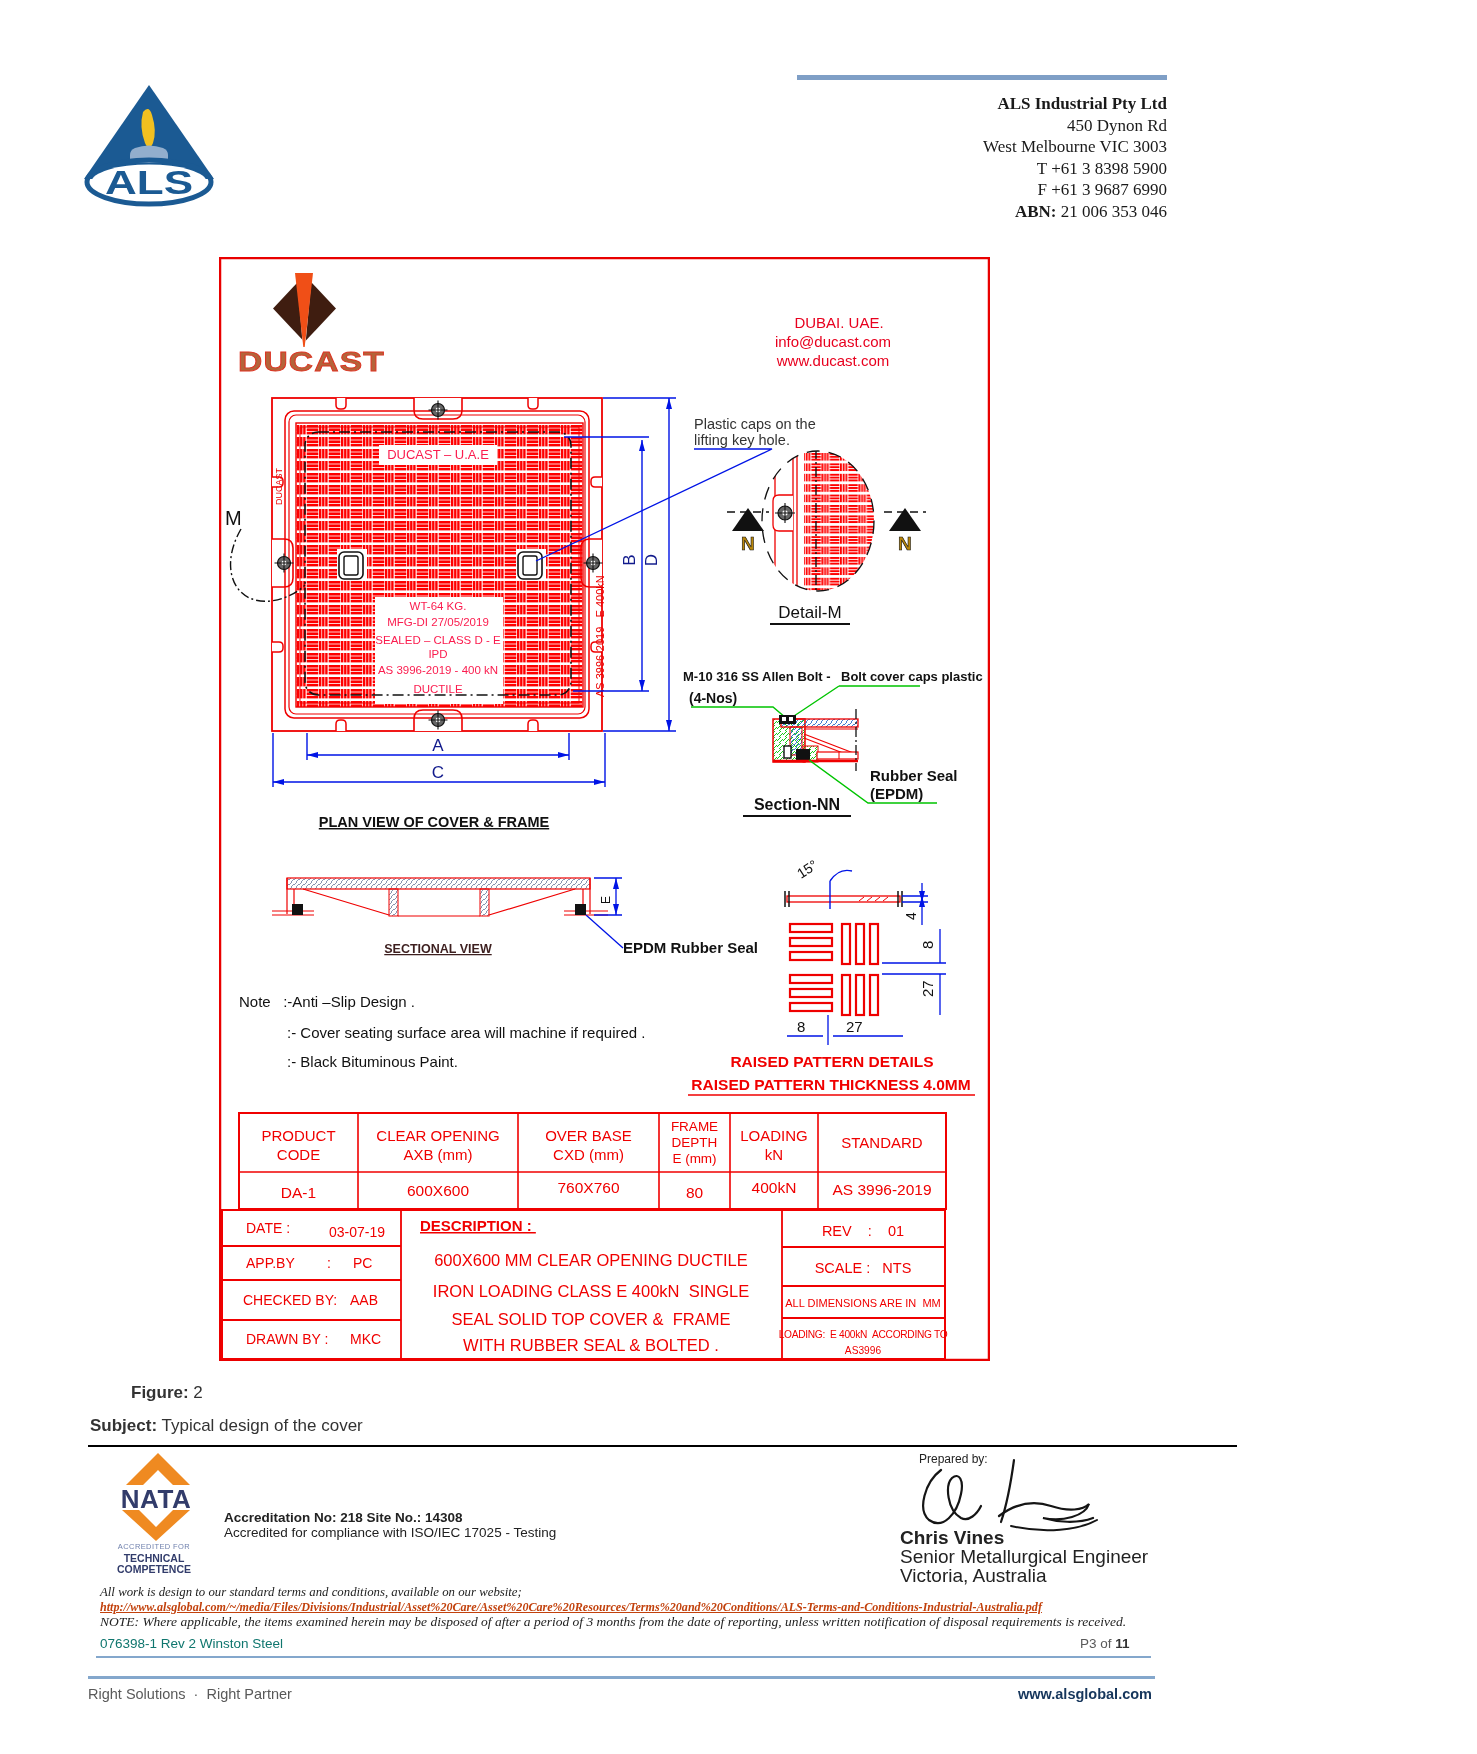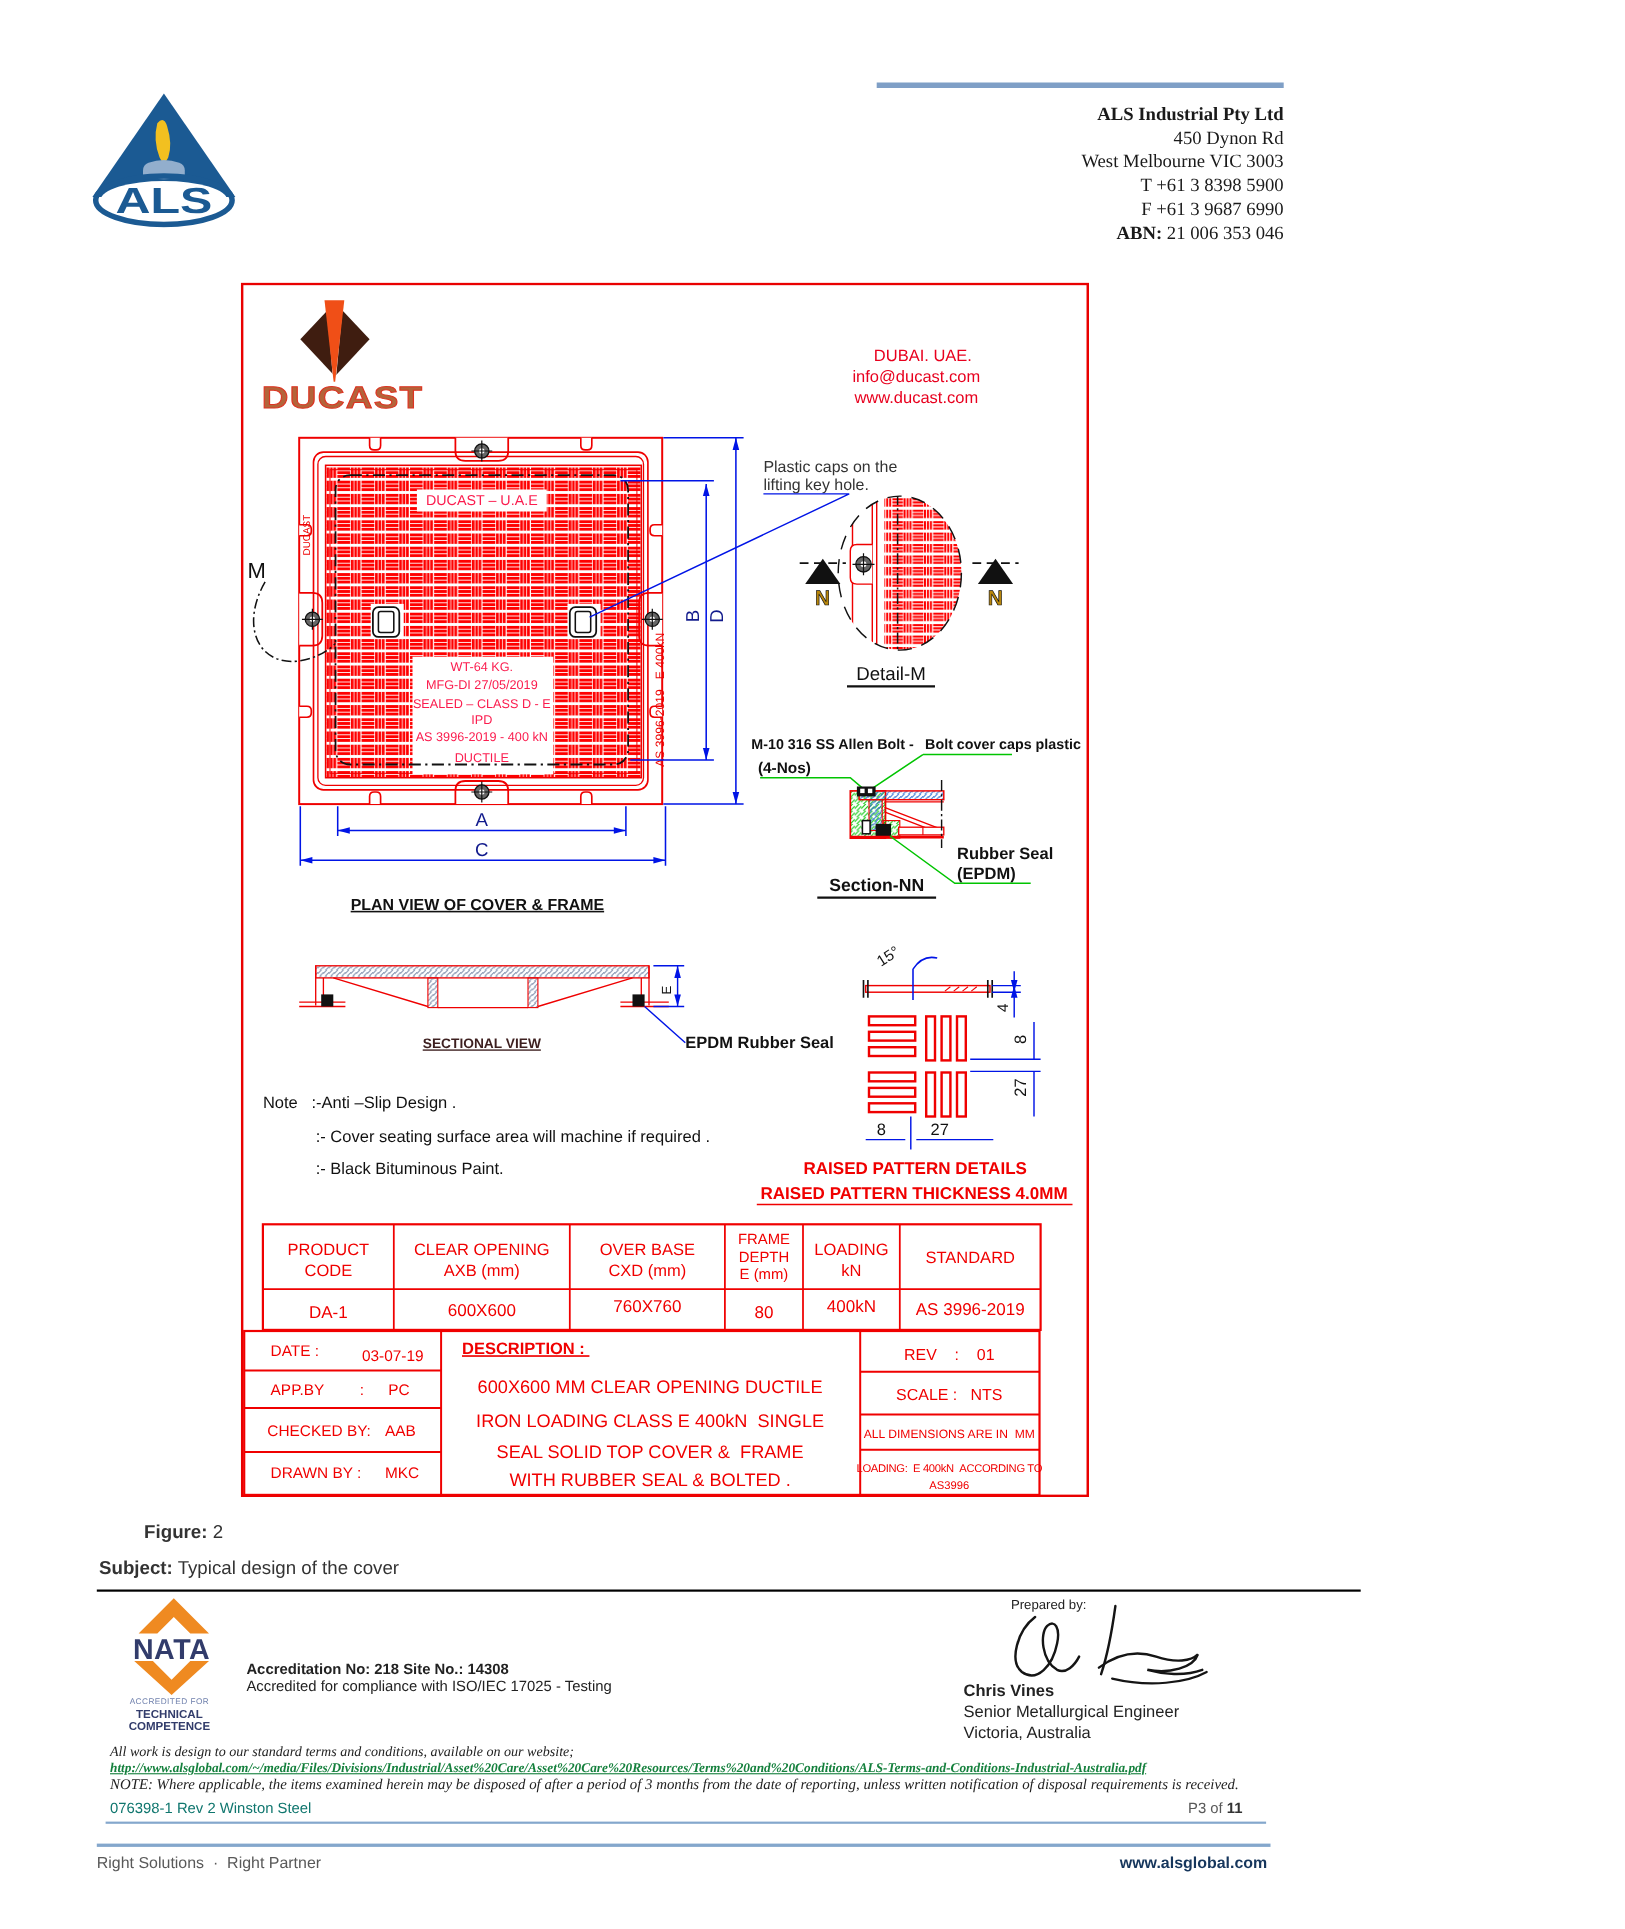--- a/index.html
+++ b/index.html
@@ -324,24 +324,24 @@
 
 <div class="abs" style="left:919px;top:1452px;font-size:12px;color:#222;">Prepared by:</div>
 <div class="abs" id="sig" style="left:915px;top:1458px;width:210px;height:85px;">
 <svg width="210" height="85" viewBox="0 0 210 85">
   <path d="M26 12 C10 24 2 52 14 62 C28 72 42 56 46 36 C49 22 44 14 37 20 C30 27 32 52 46 60 C54 64 62 56 66 48" fill="none" stroke="#151515" stroke-width="2.2" stroke-linecap="round"></path>
   <path d="M99 2 C96 24 92 46 86 64" fill="none" stroke="#151515" stroke-width="2.2" stroke-linecap="round"></path>
   <path d="M84 58 C100 46 118 42 136 48 C154 54 168 52 174 46 C170 58 148 64 128 60 C142 64 162 66 178 60" fill="none" stroke="#151515" stroke-width="2.2" stroke-linecap="round"></path>
   <path d="M96 68 C130 76 164 72 182 62" fill="none" stroke="#151515" stroke-width="2" stroke-linecap="round"></path>
 </svg>
 </div>
-<div class="abs" style="left:876px;top:1528px;font-size:15px;color:#222;line-height:19px;"><b>Chris Vines</b><br>Senior Metallurgical Engineer<br>Victoria, Australia</div>
+<div class="abs" style="left:900px;top:1528px;font-size:19px;color:#222;line-height:19px;"><b>Chris Vines</b><br>Senior Metallurgical Engineer<br>Victoria, Australia</div>
 
 <div class="abs serif" style="left:100px;top:1585px;font-size:12.8px;font-style:italic;color:#222;">All work is design to our standard terms and conditions, available on our website;</div>
-<div class="abs serif" style="left:100px;top:1600px;font-size:12.1px;font-style:italic;font-weight:bold;color:#15803d;text-decoration:underline;">http://www.alsglobal.com/~/media/Files/Divisions/Industrial/Asset%20Care/Asset%20Care%20Resources/Terms%20and%20Conditions/ALS-Terms-and-Conditions-Industrial-Australia.pdf</div>
+<div class="abs serif" style="left:100px;top:1600px;font-size:12.1px;font-style:italic;font-weight:bold;color:#c2410c;text-decoration:underline;">http://www.alsglobal.com/~/media/Files/Divisions/Industrial/Asset%20Care/Asset%20Care%20Resources/Terms%20and%20Conditions/ALS-Terms-and-Conditions-Industrial-Australia.pdf</div>
 <div class="abs serif" style="left:100px;top:1614px;font-size:13.5px;font-style:italic;color:#222;">NOTE: Where applicable, the items examined herein may be disposed of after a period of 3 months from the date of reporting, unless written notification of disposal requirements is received.</div>
 
 <div class="abs" style="left:100px;top:1636px;font-size:13.5px;color:#0f766e;">076398-1 Rev 2 Winston Steel</div>
 <div class="abs" style="left:1080px;top:1636px;font-size:13.5px;color:#595959;">P3 of <b style="color:#333;text-align:center;">11</b></div>
 <div class="abs" style="left:96px;top:1656px;width:1055px;height:2px;background:#84a7cc;"></div>
 <div class="abs" style="left:88px;top:1676px;width:1067px;height:3px;background:#84a7cc;"></div>
 <div class="abs" style="left:88px;top:1686px;font-size:14.5px;color:#595959;">Right Solutions&nbsp;&nbsp;·&nbsp;&nbsp;Right Partner</div>
 <div class="abs" style="left:1007px;top:1686px;width:145px;text-align:right;font-size:14.5px;font-weight:bold;color:#16365c;">www.alsglobal.com</div>
 
 </body></html>

